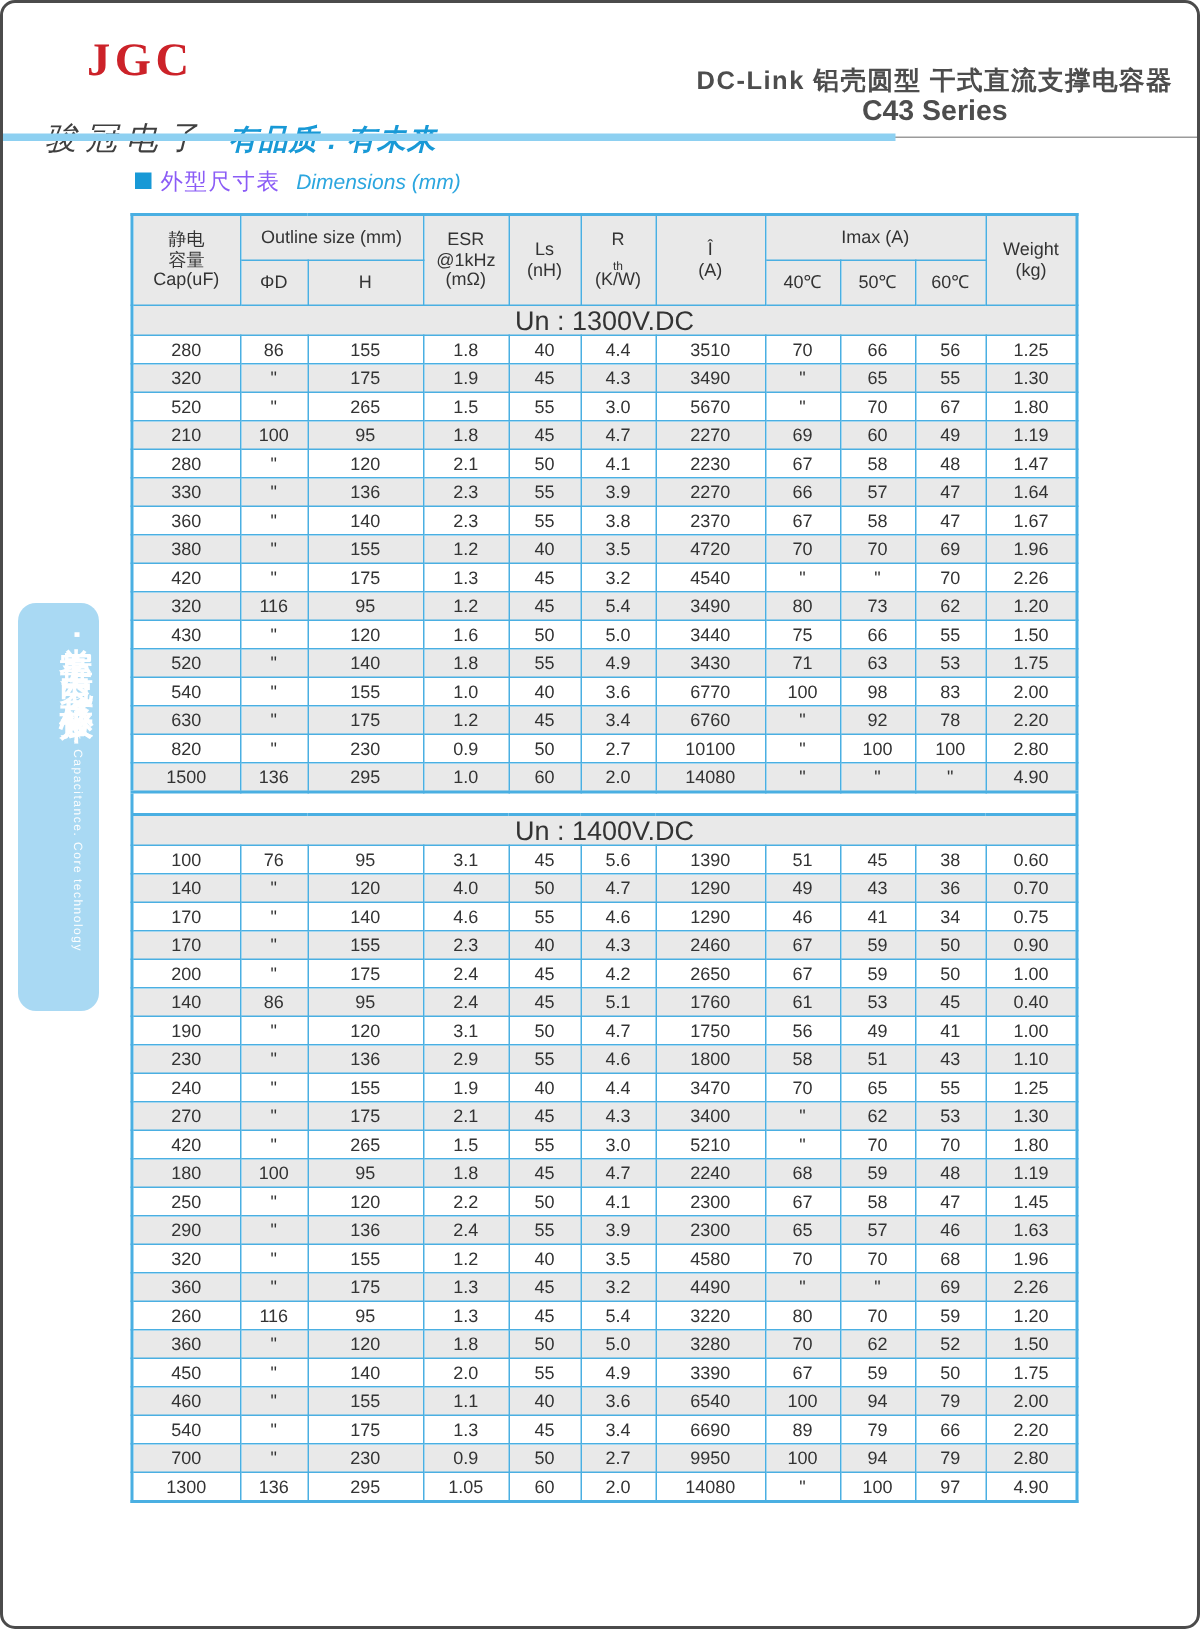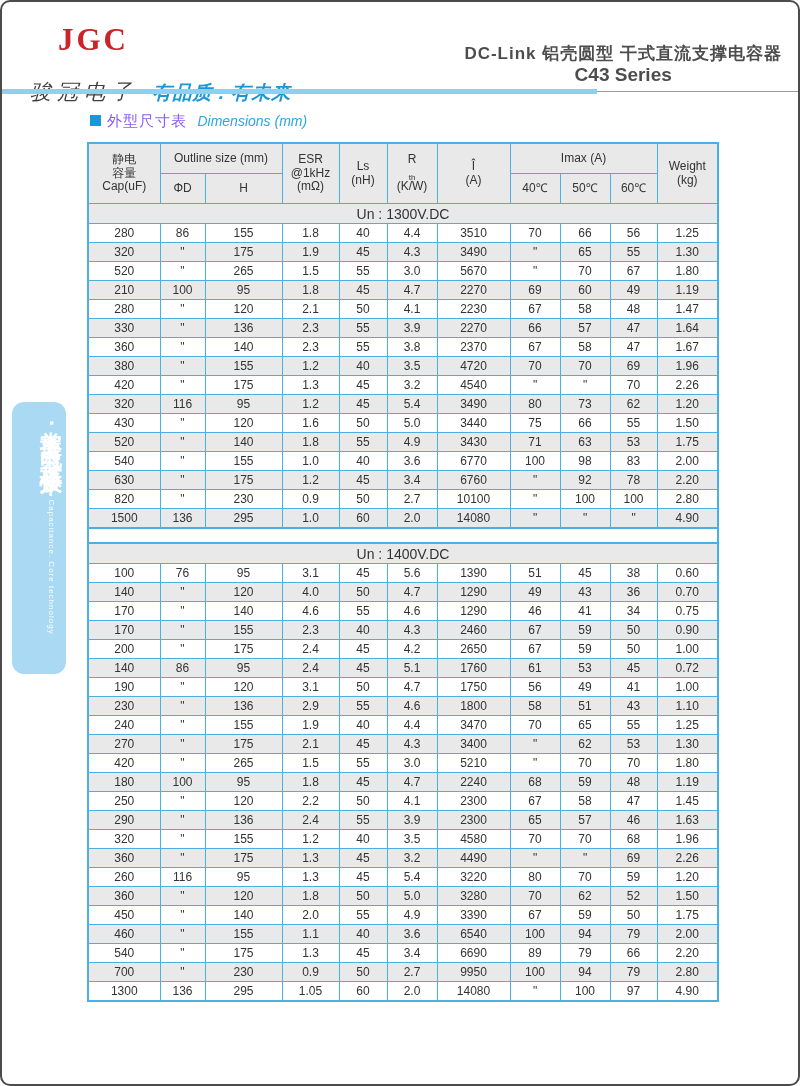--- a/index.html
+++ b/index.html
@@ -23,21 +23,21 @@
   .sec-cn{font-size:15px;font-weight:normal;color:#8b5cf6;letter-spacing:1px;margin-top:13px;}
   .sec-en{font-size:14px;color:#2ba6df;margin-left:6px;font-style:italic;}
 
   
   table.spec{position:absolute;left:85px;top:140px;width:630px;border-collapse:collapse;font-size:12px;color:#333;border:2px solid #4aafe2;table-layout:fixed;}
   .spec th,.spec td{border:1px solid #4aafe2;text-align:center;padding:0;overflow:hidden;}
   .spec thead th{background:#e9e9e9;font-weight:normal;line-height:1.15;height:29px;}
   .spec thead th span{display:block;}
   .spec tbody td{height:18px;line-height:18px;}
   tr.row-b td{background:#e9e9e9;}
-  tr.un-row td{background:#e9e9e9;height:19px;font-size:14px;}
+  tr.un-row td{background:#e9e9e9;height:19px;font-size:18px;}
   tr.sep-row td{height:13px;background:#fff;border-top:2px solid #4aafe2;border-bottom:2px solid #4aafe2;}
   .subtxt{font-size:8px;position:relative;top:3px;display:inline !important;margin-top:25px;}
 
   
   .sidebar{position:absolute;left:10px;top:400px;width:54px;height:272px;background:#a9d9f3;border-radius:12px;writing-mode:vertical-rl;text-align:left;padding-top:12px;box-sizing:border-box;color:#fff;}
   .side-cn{font-size:22px;font-weight:bold;letter-spacing:3px;margin-left:2px;}
   .side-en{font-size:8px;letter-spacing:1px;margin-right:2px;opacity:.95;}
 
   
   .footer{position:absolute;left:68px;top:1014px;height:26px;white-space:nowrap;font-size:15px;}
@@ -406,21 +406,21 @@
           <td>140</td>
           <td>86</td>
           <td>95</td>
           <td>2.4</td>
           <td>45</td>
           <td>5.1</td>
           <td>1760</td>
           <td>61</td>
           <td>53</td>
           <td>45</td>
-          <td>0.72</td>
+          <td>0.40</td>
         </tr>
         <tr class="row-a">
           <td>190</td>
           <td>"</td>
           <td>120</td>
           <td>3.1</td>
           <td>50</td>
           <td>4.7</td>
           <td>1750</td>
           <td>56</td>

